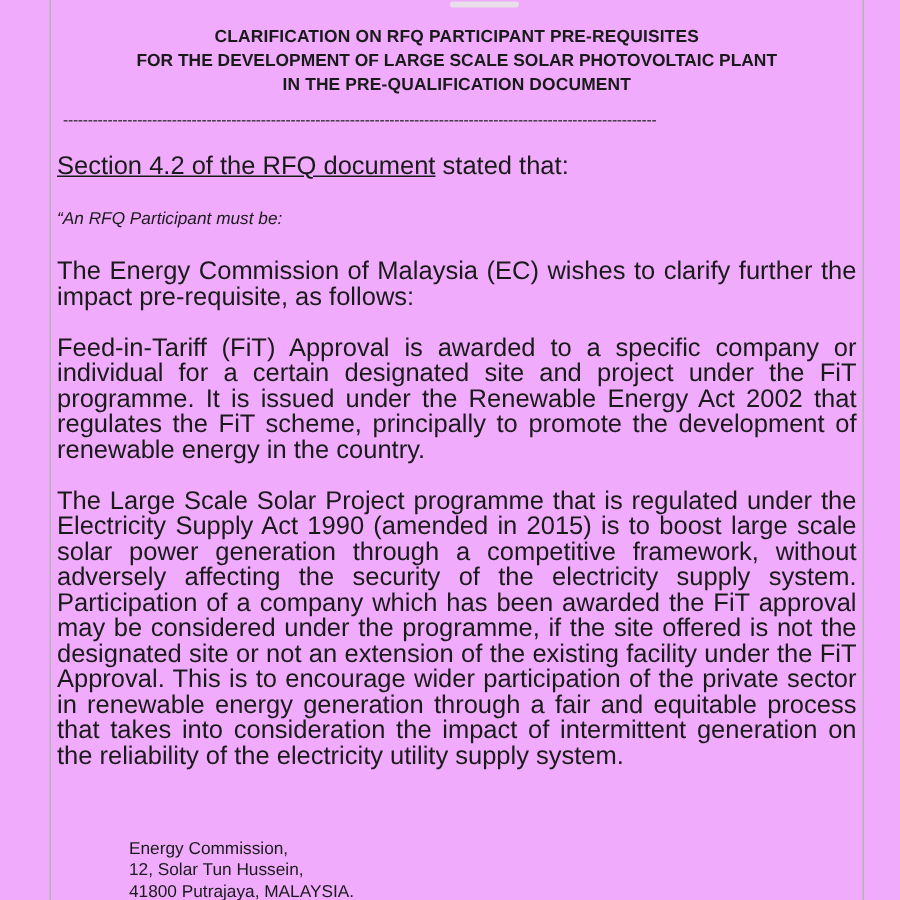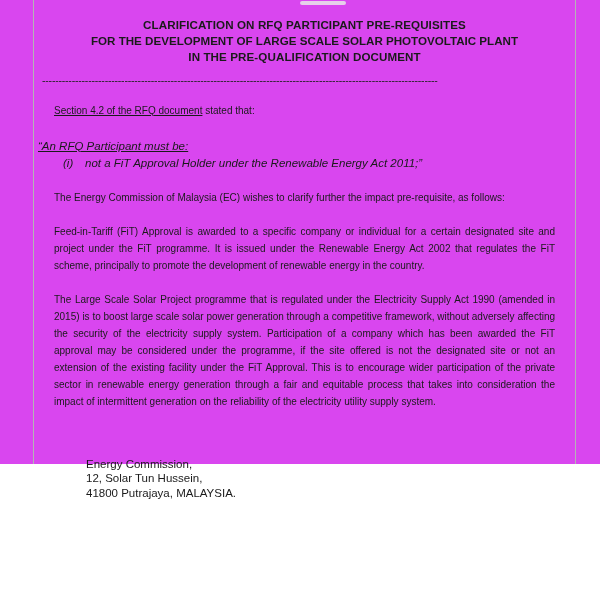--- a/index.html
+++ b/index.html
@@ -15,22 +15,22 @@
     font-family: "Liberation Sans", sans-serif;
     color: #1a1a1a;
     position: relative;
   }
 
   
   #page {
     position: absolute;
     left: 0; top: 0;
     width: 600px;
-    height: 464px;
-    background: #d946ef;
+    height: 600px;
+    background: #f0abfc;
   }
   .rule-vert {
     position: absolute;
     top: 0;
     bottom: 0;
     width: 1px;
     background: #b4b4b4;
   }
   .rule-vert.left  { left: 33px; }
   .rule-vert.right { left: 575px; }
@@ -75,38 +75,38 @@
     color: #222;
     margin: 7px 0 0 0;
     padding-left: 4px;
     overflow: hidden;
     white-space: nowrap;
     height: 14px;
   }
 
   
   .para {
-    font-size: 10px;
+    font-size: 17px;
     line-height: 17px;
     text-align: justify;
     text-justify: inter-word;
-    margin: 16px;
+    margin: 0;
   }
   .para.lead { margin-top: 15px; }
   .para.gap  { margin-top: 17px; }
 
   .underline { text-decoration: underline; }
 
   .quote-block {
     font-style: italic;
     font-size: 11.5px;
     line-height: 17px;
     margin-top: 19px;
   }
-  .quote-line { margin: 0; text-decoration: underline; }
+  .quote-line { margin: 0; }
   .quote-item {
     margin: 0;
     padding-left: 25px;
   }
   .quote-item .marker { display: inline-block; width: 22px; }
 
   .address-block {
     font-size: 11.5px;
     line-height: 14.6px;
     margin-top: 47px;
@@ -130,21 +130,20 @@
       <span class="tl wide">FOR THE DEVELOPMENT OF LARGE SCALE SOLAR PHOTOVOLTAIC PLANT</span>
       <span class="tl">IN THE PRE-QUALIFICATION DOCUMENT</span>
     </h1>
 
     <div class="sep-dashed">------------------------------------------------------------------------------------------------------------------------</div>
 
     <p class="para lead"><span class="underline">Section 4.2 of the RFQ document</span><span> stated that:</span></p>
 
     <div class="quote-block">
       <p class="quote-line">“An RFQ Participant must be:</p>
-      <p class="quote-item"><span class="marker">(i)</span><span>not a FiT Approval Holder under the Renewable Energy Act 2011;”</span></p>
     </div>
 
     <p class="para gap">The Energy Commission of Malaysia (EC) wishes to clarify further the impact pre-requisite, as follows:</p>
 
     <p class="para gap">Feed-in-Tariff (FiT) Approval is awarded to a specific company or individual for a certain designated site and project under the FiT programme. It is issued under the Renewable Energy Act 2002 that regulates the FiT scheme, principally to promote the development of renewable energy in the country.</p>
 
     <p class="para gap">The Large Scale Solar Project programme that is regulated under the Electricity Supply Act 1990 (amended in 2015) is to boost large scale solar power generation through a competitive framework, without adversely affecting the security of the electricity supply system. Participation of a company which has been awarded the FiT approval may be considered under the programme, if the site offered is not the designated site or not an extension of the existing facility under the FiT Approval. This is to encourage wider participation of the private sector in renewable energy generation through a fair and equitable process that takes into consideration the impact of intermittent generation on the reliability of the electricity utility supply system.</p>
 
     <div class="address-block">
       <p class="address-line">Energy Commission,</p>

